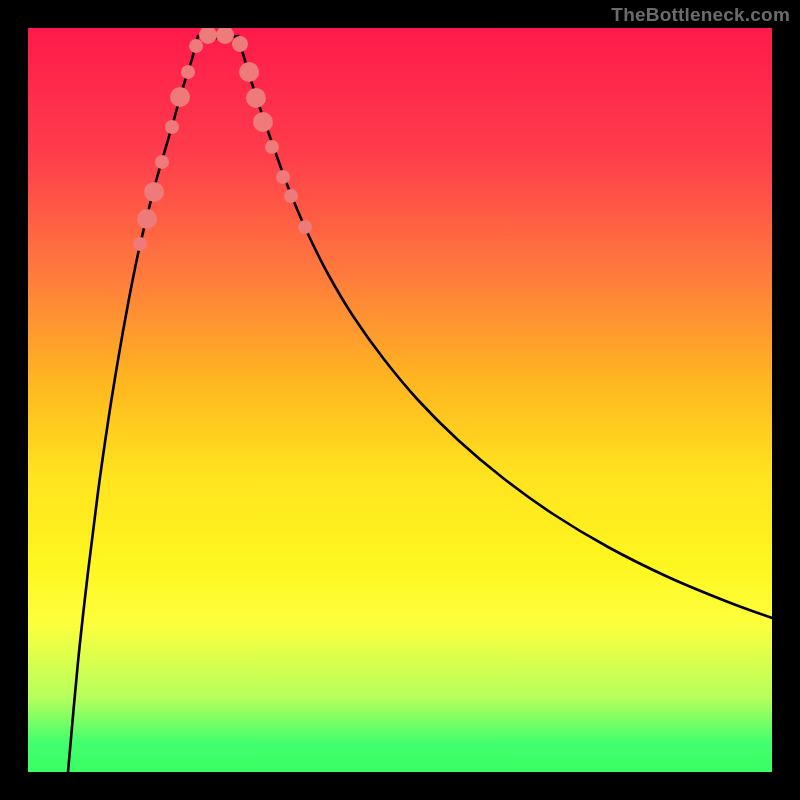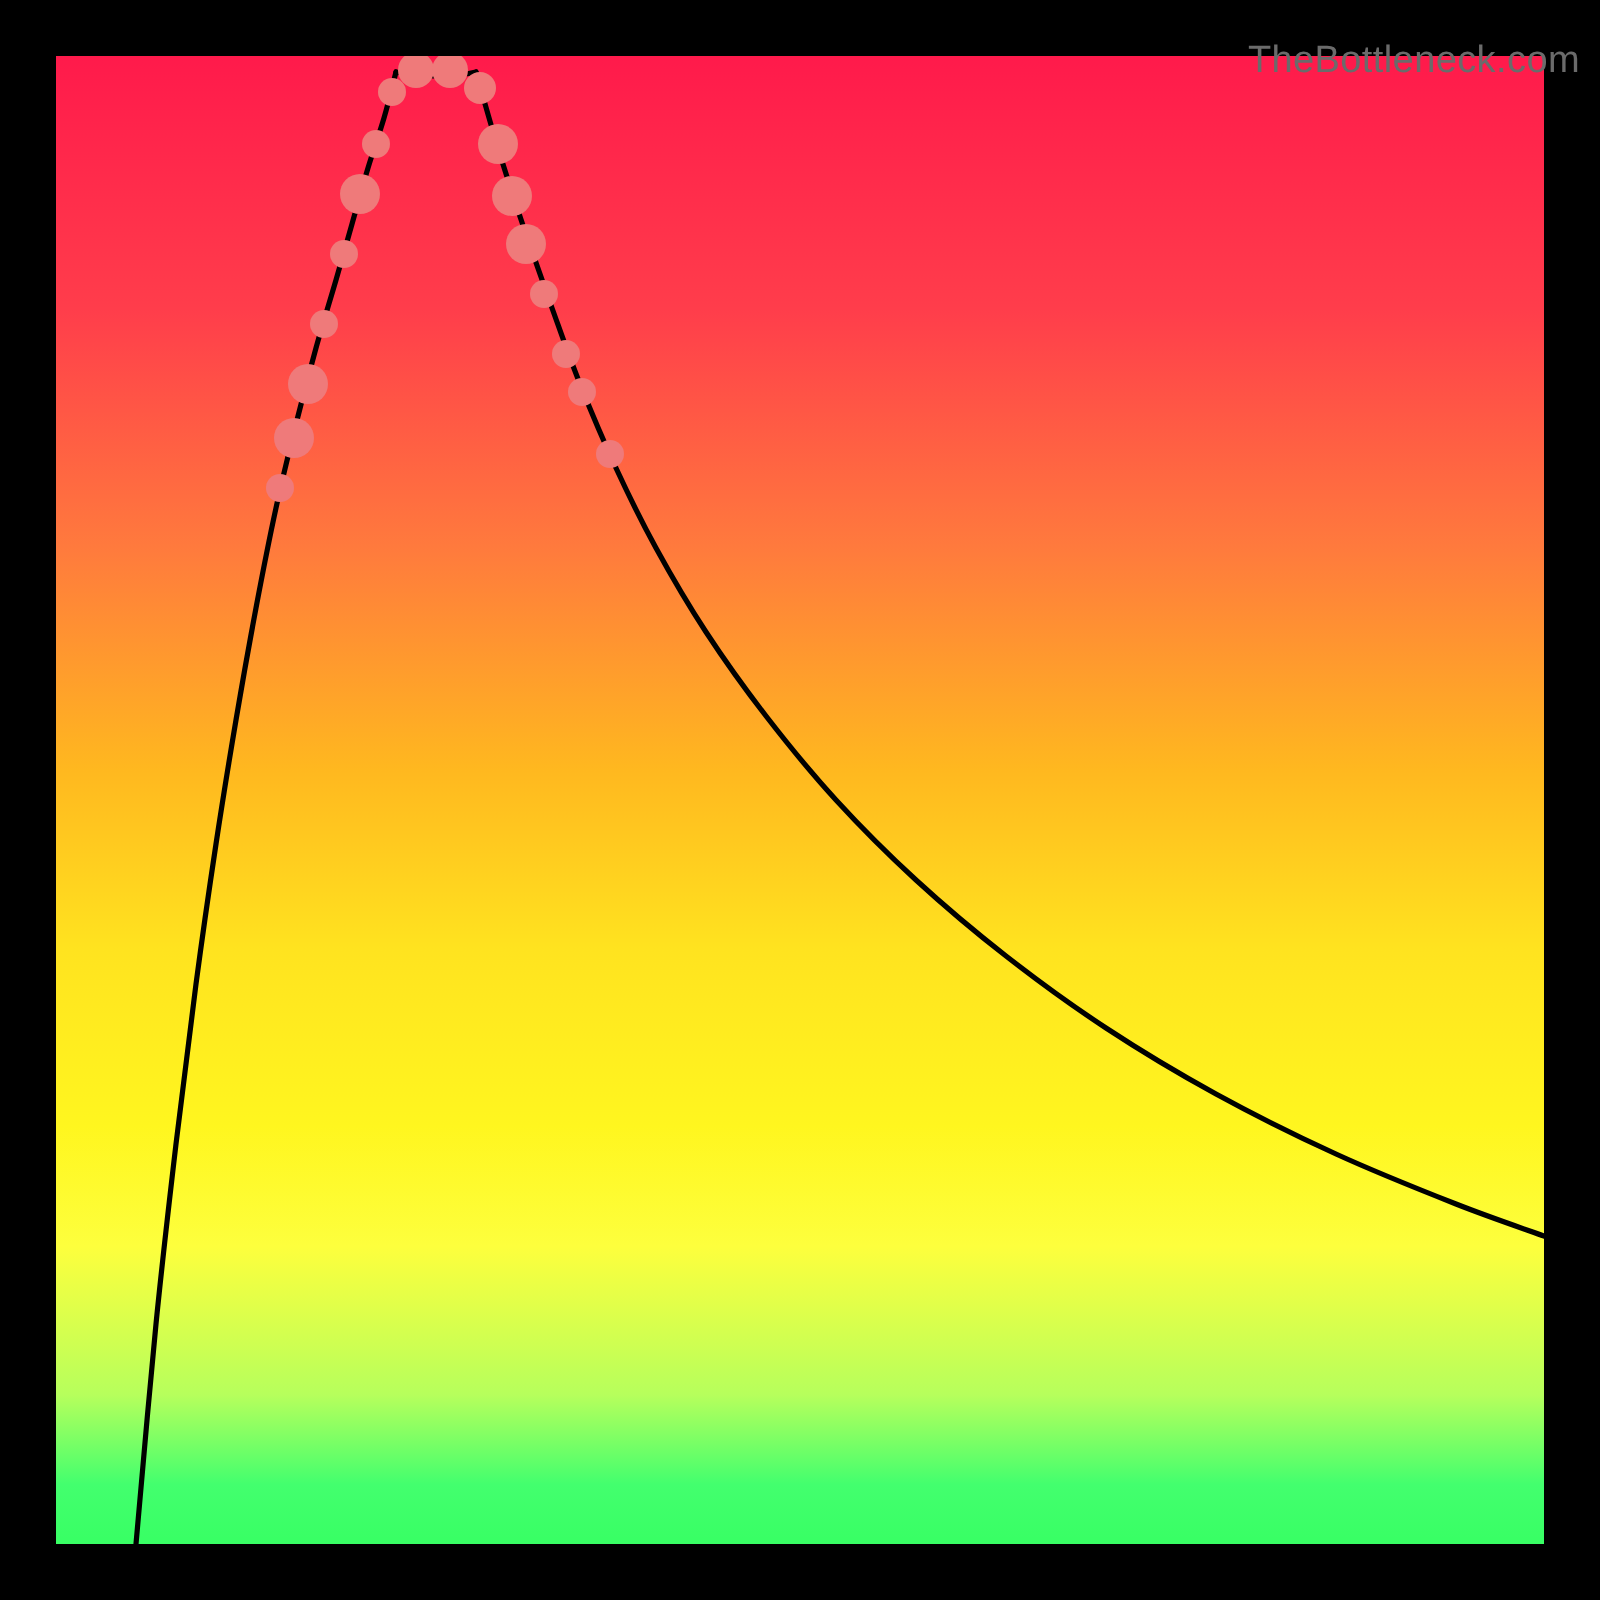--- a/index.html
+++ b/index.html
@@ -32,25 +32,25 @@
       #ffe31f 60%,
       #fff61f 72%,
       #fdff3d 80%,
       #b6ff5c 90%,
       #43ff6e 96%,
       #38ff64 100%
     );
   }
   .watermark {
     position: absolute;
-    top: 20px;
+    top: 4px;
     right: 10px;
     color: #6b6b6b;
     font-size: 19px;
-    font-weight: 400;
+    font-weight: 700;
     letter-spacing: 0.2px;
     z-index: 10;
   }
   svg {
     position: absolute;
     left: 0;
     top: 0;
   }
 </style>
 </head>

